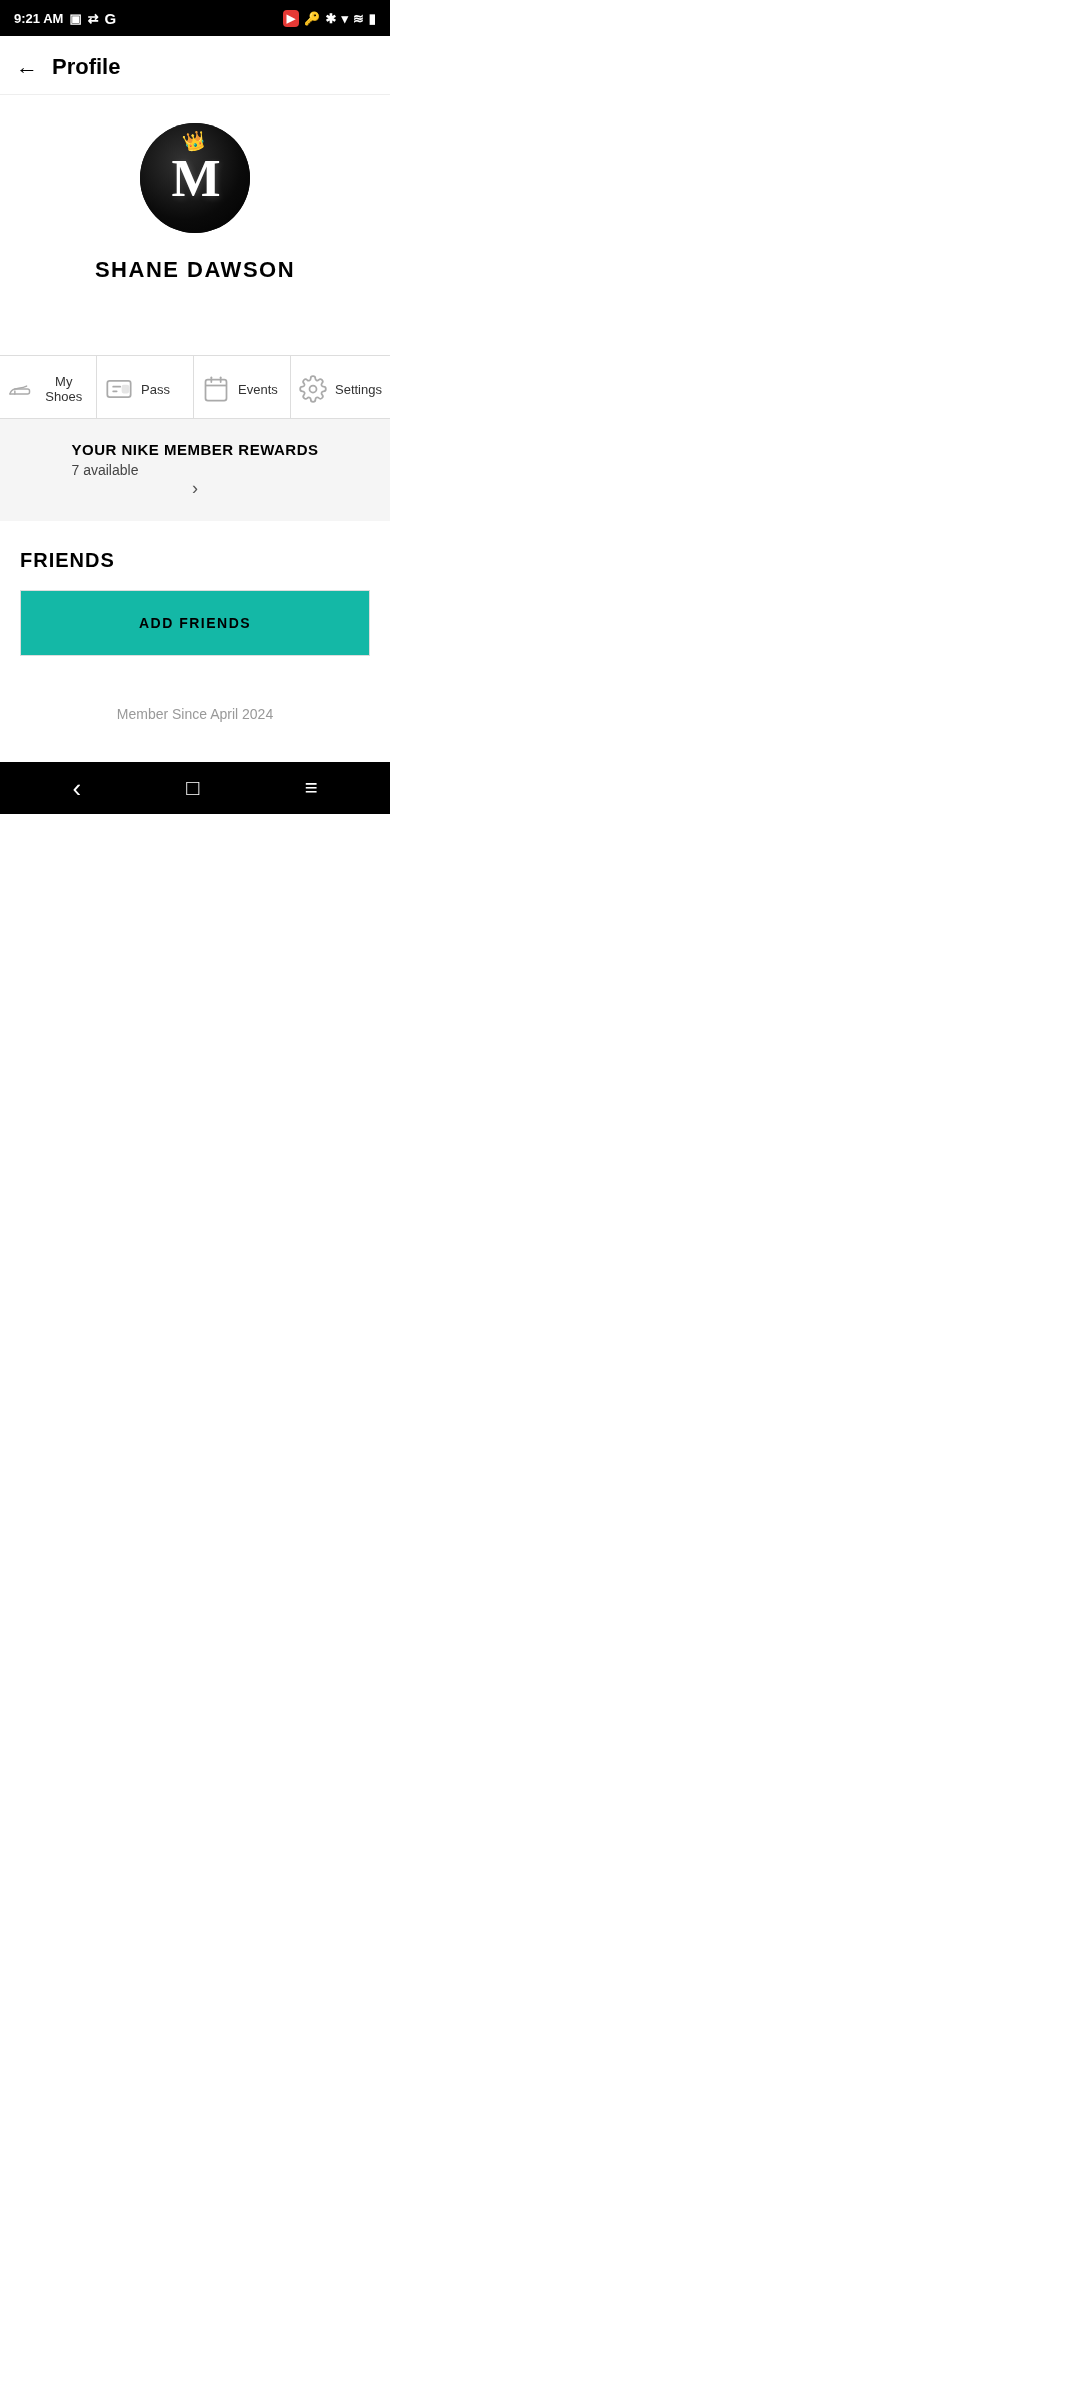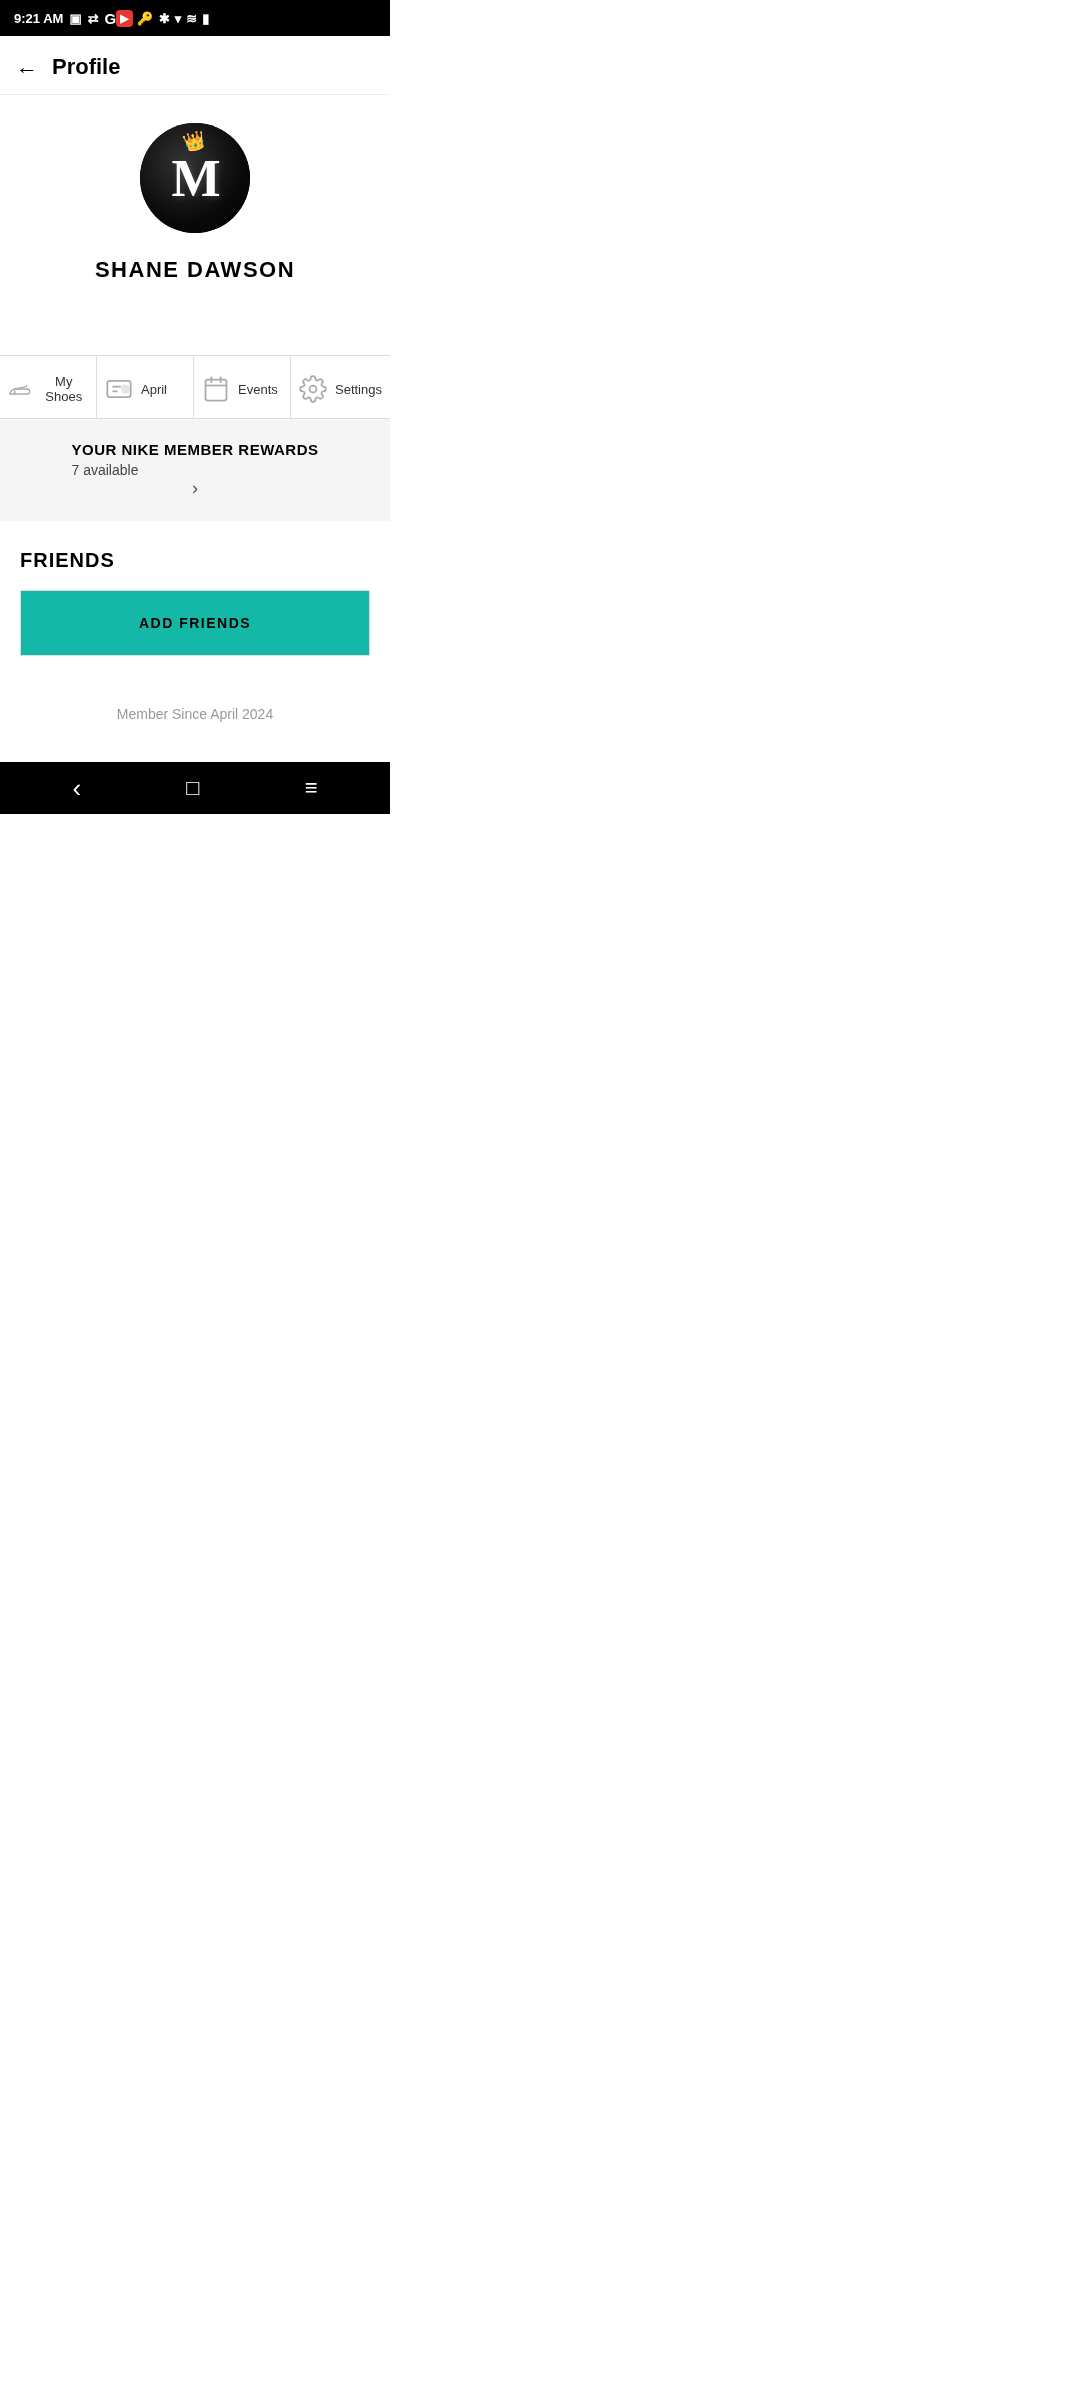--- a/index.html
+++ b/index.html
@@ -11,21 +11,21 @@
       background: #fff;
       font-family: 'Helvetica Neue', Helvetica, Arial, sans-serif;
       overflow-x: hidden;
     }
 
     
     .status-bar {
       background: #000;
       color: #fff;
       display: flex;
-      justify-content: flex-start;
+      justify-content: space-between;
       align-items: center;
       padding: 6px 14px;
       height: 36px;
       font-size: 13px;
       font-weight: 600;
     }
     .status-left { display: flex; align-items: center; gap: 6px; }
     .status-right { display: flex; align-items: center; gap: 5px; }
     .status-icon-red {
       background: #e53935;
@@ -291,21 +291,21 @@
     <span class="nav-icon-label">My Shoes</span>
   </div>
 
   <div class="nav-icon-item">
     <svg class="nav-icon-svg" viewBox="0 0 24 24" fill="none" stroke="currentColor" stroke-width="1.5">
       <rect x="2" y="5" width="20" height="14" rx="2"></rect>
       <line x1="7" y1="10" x2="13" y2="10" stroke-linecap="round"></line>
       <line x1="7" y1="14" x2="10" y2="14" stroke-linecap="round"></line>
       <rect x="15" y="9" width="5" height="6" rx="1" fill="currentColor" opacity="0.3"></rect>
     </svg>
-    <span class="nav-icon-label">April</span>
+    <span class="nav-icon-label">Pass</span>
   </div>
 
   <div class="nav-icon-item">
     <svg class="nav-icon-svg" viewBox="0 0 24 24" fill="none" stroke="currentColor" stroke-width="1.5">
       <rect x="3" y="4" width="18" height="18" rx="2"></rect>
       <line x1="3" y1="9" x2="21" y2="9"></line>
       <line x1="8" y1="2" x2="8" y2="6" stroke-linecap="round"></line>
       <line x1="16" y1="2" x2="16" y2="6" stroke-linecap="round"></line>
     </svg>
     <span class="nav-icon-label">Events</span>

